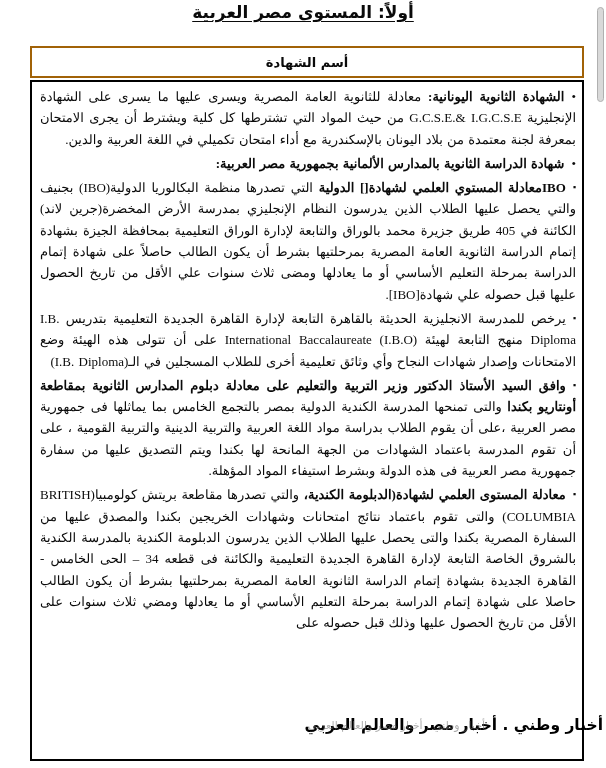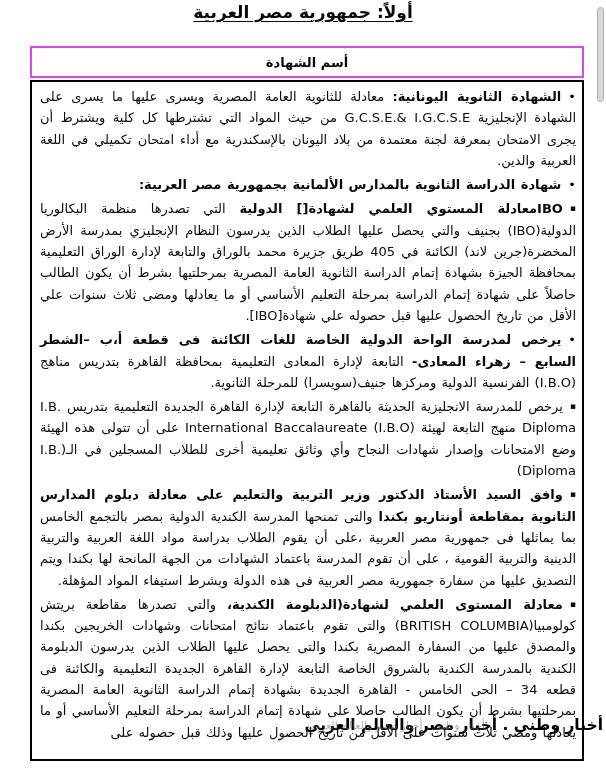--- a/index.html
+++ b/index.html
@@ -13,30 +13,31 @@
   }
   .page-title {
     position:absolute; top:2px; left:0; width:100%;
     text-align:center; direction:rtl;
     font-size:17px; font-weight:bold;
   }
   .page-title .ul { text-decoration:underline; text-underline-offset:3px; }
   .header-box {
     position:absolute; left:30px; top:46px;
     width:554px; height:32px; box-sizing:border-box;
-    border:2px solid #d946ef;
+    border:2px solid #a16207;
     display:flex; align-items:center; justify-content:center;
     direction:rtl; font-weight:bold; font-size:13px;
   }
   .main-box {
     position:absolute; left:30px; top:80px;
     width:554px; height:681px; box-sizing:border-box;
     border:2px solid #000;
     padding:2px 6px 0 8px;
     overflow:hidden;
+    font-family:Liberation Serif, serif;
   }
   p.bullet {
     margin:2px 0 3px 0;
     direction:rtl;
     text-align:justify;
     font-size:13px;
     line-height:21.3px;
     word-spacing:1px;
   }
   p.bullet .marker { display:inline-block; margin-left:7px; }
@@ -58,33 +59,32 @@
     position:absolute; left:597px; top:7px;
     width:7px; height:95px;
     background:#d9d9d9; border:1px solid #b0b0b0;
     border-radius:4px; box-sizing:border-box;
   }
 </style>
 </head>
 <body>
 
 <div class="page-title">
-  <span class="ul">أولاً: جمهورية مصر العربية</span>
+  <span class="ul">أولاً: المستوى مصر العربية</span>
 </div>
 
 <div class="header-box">
   <span>أسم الشهادة</span>
 </div>
 
 <div class="main-box">
   <div>
       <p class="bullet" dir="rtl"><span class="marker rd">•</span><b>الشهادة الثانوية اليونانية:</b><span> معادلة للثانوية العامة المصرية ويسرى عليها ما يسرى على الشهادة الإنجليزية G.C.S.E.&amp; I.G.C.S.E من حيث المواد التي تشترطها كل كلية ويشترط  أن يجرى الامتحان بمعرفة لجنة معتمدة من بلاد اليونان بالإسكندرية مع أداء امتحان تكميلي في اللغة العربية والدين.</span></p>
       <p class="bullet" dir="rtl"><span class="marker rd">•</span><b>شهادة الدراسة الثانوية بالمدارس الألمانية بجمهورية مصر العربية:</b></p>
       <p class="bullet" dir="rtl"><span class="marker sq">▪</span><b>IBOمعادلة المستوي العلمي لشهادة[] الدولية</b><span> التي تصدرها منظمة البكالوريا الدولية(IBO) بجنيف والتي يحصل عليها الطلاب الذين يدرسون النظام الإنجليزي بمدرسة الأرض المخضرة(جرين لاند) الكائنة في 405 طريق جزيرة محمد بالوراق والتابعة لإدارة الوراق التعليمية بمحافظة الجيزة بشهادة إتمام الدراسة الثانوية العامة المصرية بمرحلتيها بشرط أن يكون الطالب حاصلاً على شهادة إتمام الدراسة بمرحلة التعليم الأساسي أو ما يعادلها ومضى ثلاث سنوات علي الأقل من تاريخ الحصول عليها قبل حصوله علي شهادة[IBO].</span></p>
-      <p class="bullet" dir="rtl"><span class="marker rd">•</span><b>يرخص لمدرسة الواحة الدولية الخاصة للغات الكائنة فى قطعة أ،ب –الشطر السابع – زهراء المعادى-</b><span> التابعة لإدارة المعادى التعليمية بمحافظة القاهرة بتدريس مناهج (I.B.O) الفرنسية الدولية ومركزها جنيف(سويسرا) للمرحلة الثانوية.</span></p>
       <p class="bullet" dir="rtl"><span class="marker sq">▪</span><span>يرخص للمدرسة الانجليزية الحديثة بالقاهرة التابعة لإدارة القاهرة الجديدة التعليمية بتدريس I.B. Diploma منهج التابعة لهيئة International Baccalaureate (I.B.O) على أن تتولى هذه الهيئة وضع الامتحانات وإصدار شهادات النجاح وأي وثائق تعليمية أخرى للطلاب المسجلين في الـ(I.B. Diploma)</span></p>
       <p class="bullet" dir="rtl"><span class="marker sq">▪</span><b>وافق السيد الأستاذ الدكتور وزير التربية والتعليم على معادلة دبلوم المدارس الثانوية بمقاطعة أونتاريو بكندا</b><span> والتى تمنحها المدرسة الكندية الدولية بمصر بالتجمع الخامس بما يماثلها فى جمهورية مصر العربية ،على أن يقوم الطلاب بدراسة مواد اللغة العربية والتربية الدينية والتربية القومية ، على أن تقوم المدرسة باعتماد الشهادات من الجهة المانحة لها بكندا ويتم التصديق عليها من سفارة جمهورية مصر العربية فى هذه الدولة وبشرط استيفاء المواد المؤهلة.</span></p>
       <p class="bullet" dir="rtl"><span class="marker sq">▪</span><b>معادلة المستوى العلمي لشهادة(الدبلومة الكندية،</b><span> والتي تصدرها مقاطعة بريتش كولومبيا(BRITISH COLUMBIA) والتى تقوم باعتماد نتائج امتحانات وشهادات الخريجين بكندا والمصدق عليها من السفارة المصرية بكندا والتى يحصل عليها الطلاب الذين يدرسون الدبلومة الكندية بالمدرسة الكندية بالشروق الخاصة التابعة لإدارة القاهرة الجديدة التعليمية والكائنة فى قطعه 34 – الحى الخامس - القاهرة الجديدة بشهادة إتمام الدراسة الثانوية العامة المصرية بمرحلتيها بشرط أن يكون الطالب حاصلا على شهادة إتمام الدراسة بمرحلة التعليم الأساسي أو ما يعادلها ومضي ثلاث سنوات على الأقل من تاريخ الحصول عليها وذلك قبل حصوله على</span></p>
     </div>
 </div>
 
 <div class="page-footer">
   <span class="ghost">أخبار وطني . أخبار مصر والعالم العربي</span>
   <span>أخبار وطني . أخبار مصر والعالم العربي</span>
 </div>

